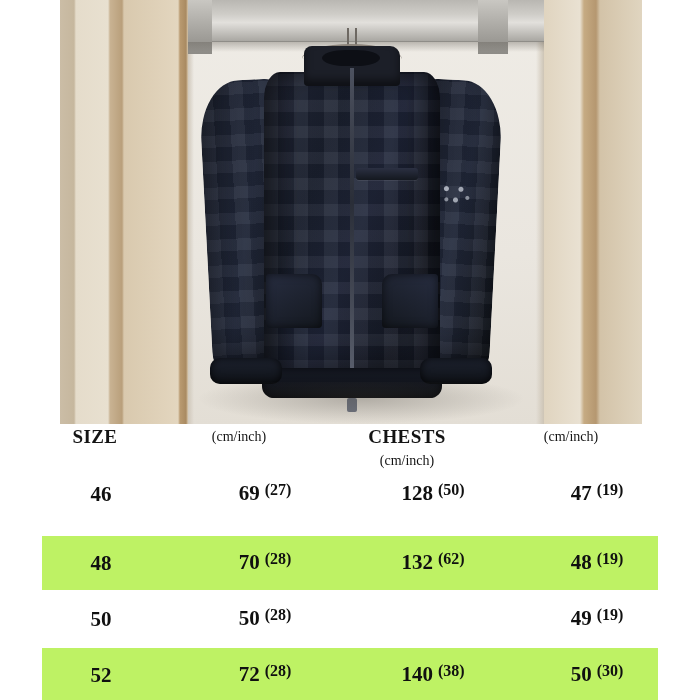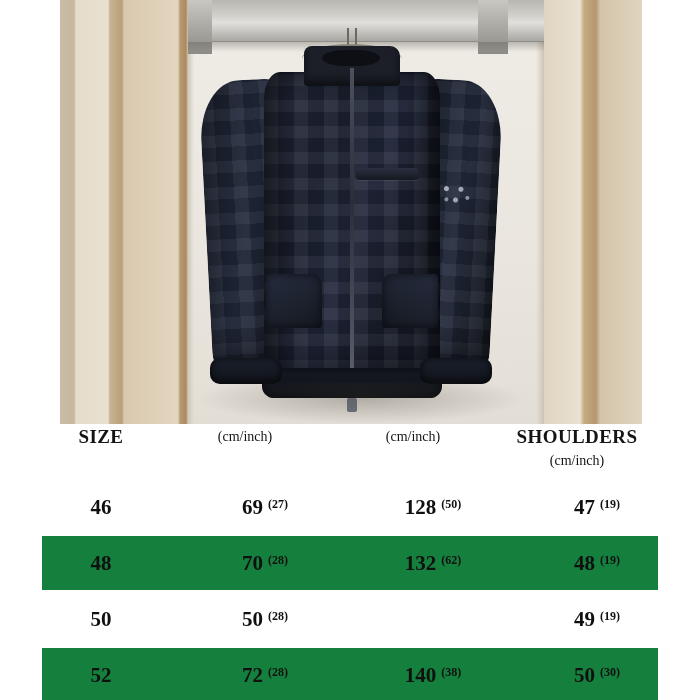--- a/index.html
+++ b/index.html
@@ -202,21 +202,21 @@
     width: 700px;
     height: 276px;
     background: #ffffff;
   }
   .row {
     position: absolute;
     left: 42px;
     width: 616px;
     height: 54px;
   }
-  .row.shaded { background: #15803d; }
+  .row.shaded { background: #bef264; }
   .cell {
     position: absolute;
     top: 0;
     height: 100%;
     display: flex;
     align-items: center;
     justify-content: center;
     white-space: nowrap;
   }
   
@@ -231,42 +231,42 @@
     letter-spacing: .4px;
     color: #141414;
   }
   .hdr-sub {
     font-weight: normal;
     font-size: 14px;
     color: #141414;
   }
   .header-row {
     position: absolute;
-    left: 42px;
+    left: 36px;
     width: 616px;
     top: 0;
     height: 56px;
   }
   .header-cell {
     position: absolute;
     top: 0;
     height: 56px;
     text-align: center;
   }
   .header-cell .l1 { display: block; margin-top: 2px; }
   .header-cell .l2 { display: block; margin-top: 5px; }
 
   .val-main {
     font-weight: bold;
     font-size: 21px;
     color: #101010;
   }
   .val-sub {
     font-weight: bold;
-    font-size: 12px;
+    font-size: 16px;
     color: #101010;
     align-self: flex-end;
     margin-left: 5px;
     margin-bottom: 8px;
   }
   .pair {
     display: flex;
     align-items: flex-start;
     margin-left: 40px;
   }
@@ -318,29 +318,29 @@
 
     <div class="header-row">
       <div class="header-cell c-size">
         <span class="l1 hdr-label">SIZE</span>
         <span class="l2 hdr-sub"></span>
       </div>
       <div class="header-cell c-len">
         <span class="l2 hdr-sub">(cm/inch)</span>
       </div>
       <div class="header-cell c-chest">
+        <span class="l1 hdr-label">CHESTS</span>
         <span class="l2 hdr-sub">(cm/inch)</span>
       </div>
       <div class="header-cell c-shoul">
-        <span class="l1 hdr-label">SHOULDERS</span>
         <span class="l2 hdr-sub">(cm/inch)</span>
       </div>
     </div>
 
-    <div class="row" style="top:56px;text-decoration:underline;">
+    <div class="row" style="top:43px;text-decoration:underline;">
       <div class="cell c-size">
         <span class="size-val">46</span>
       </div>
       <div class="cell c-len">
         <span class="pair">
           <span class="val-main">69</span>
           <span class="val-sub">(27)</span>
         </span>
       </div>
       <div class="cell c-chest">

